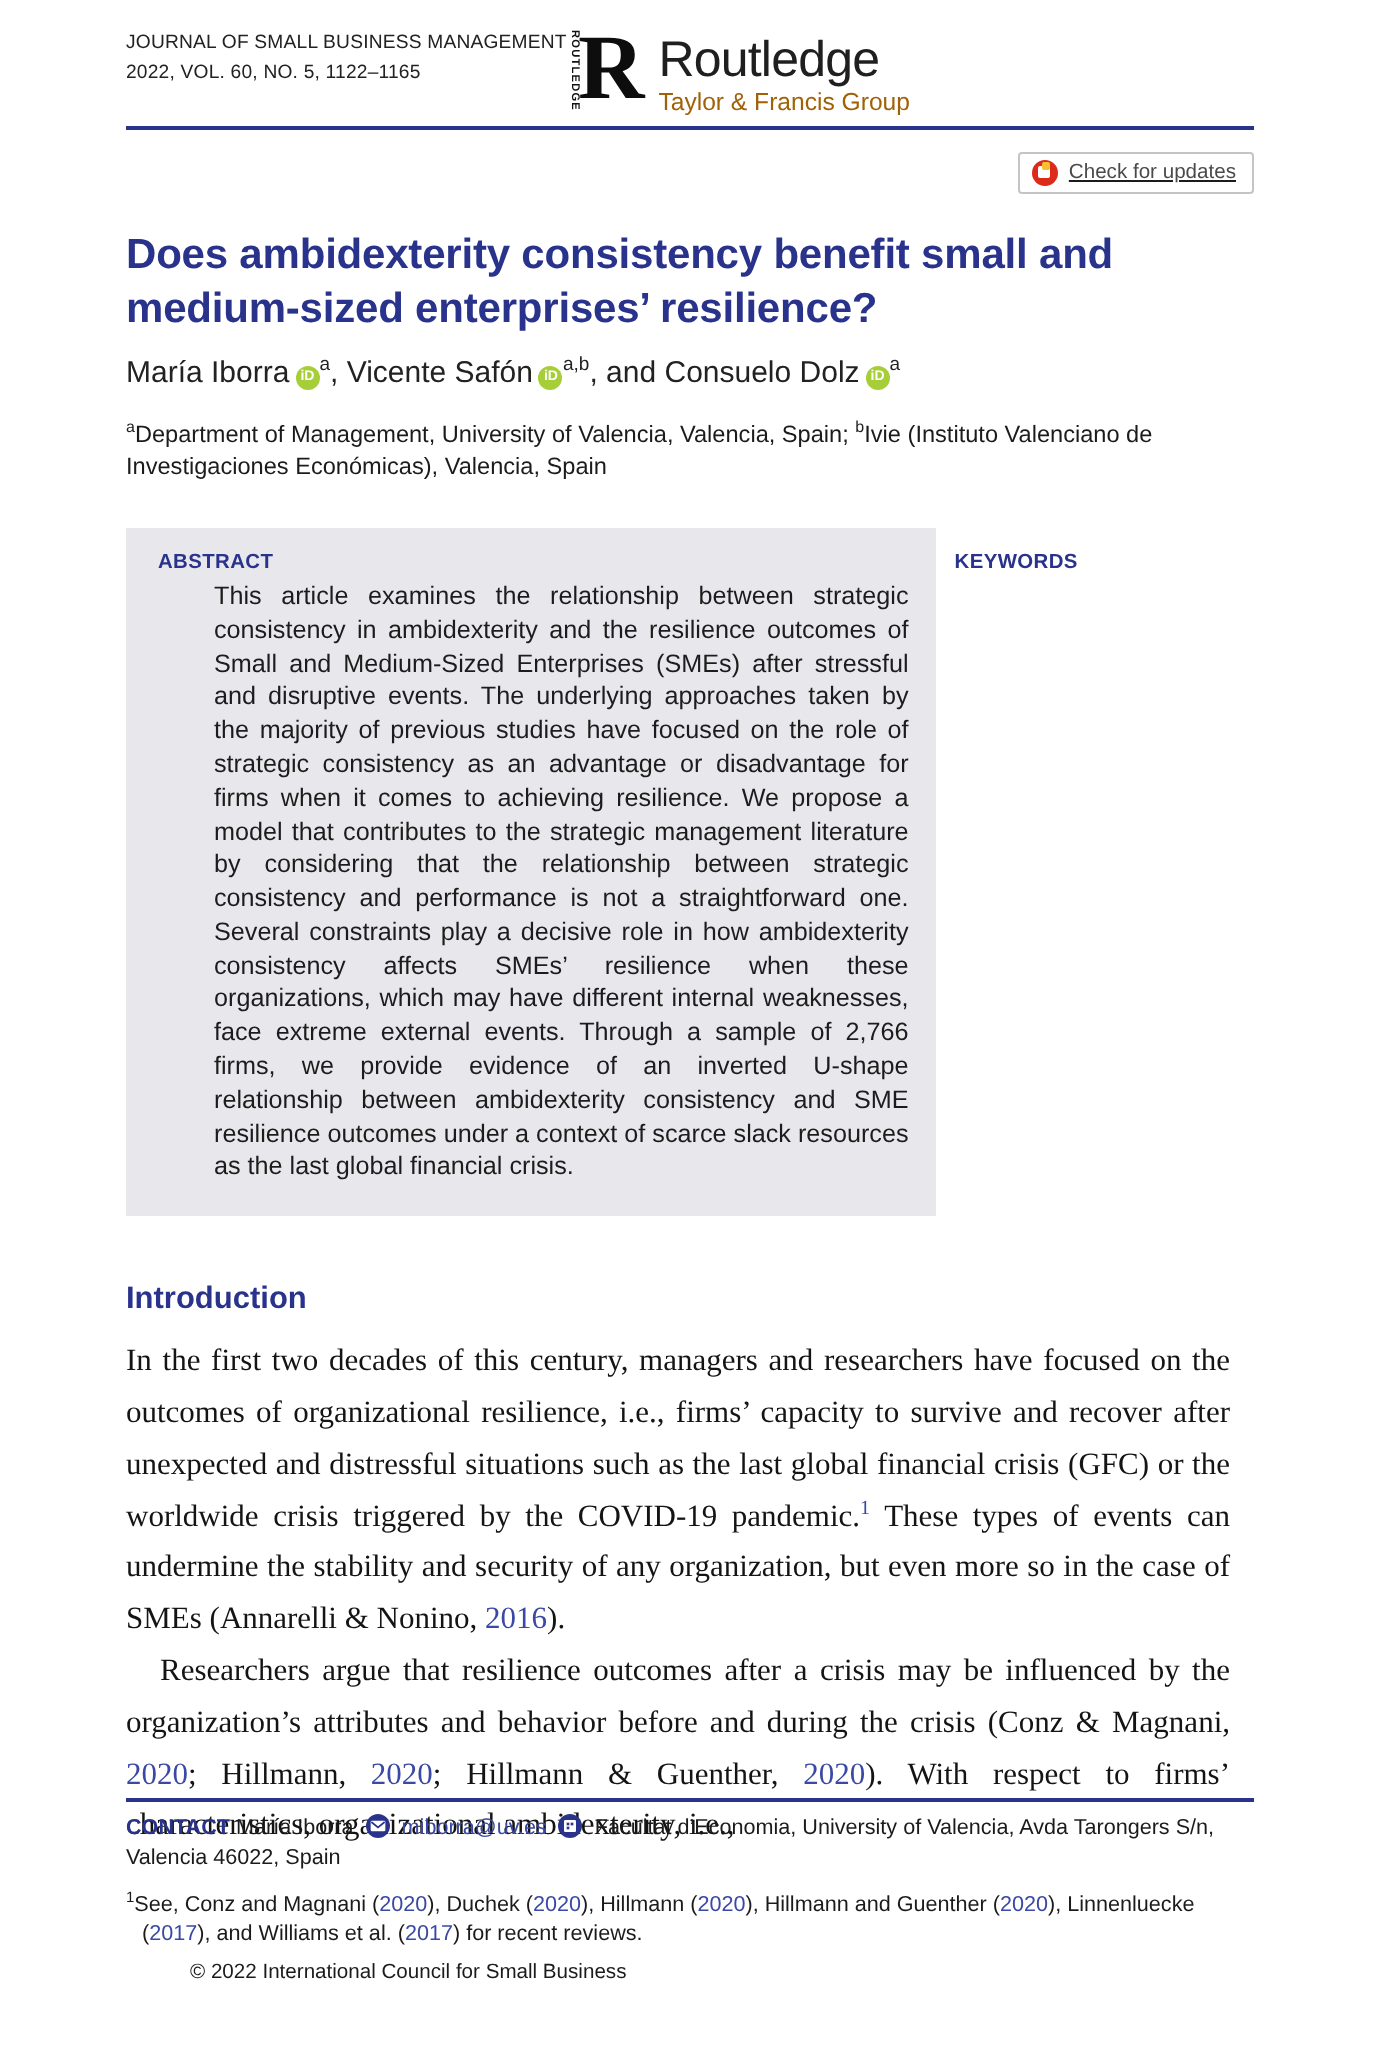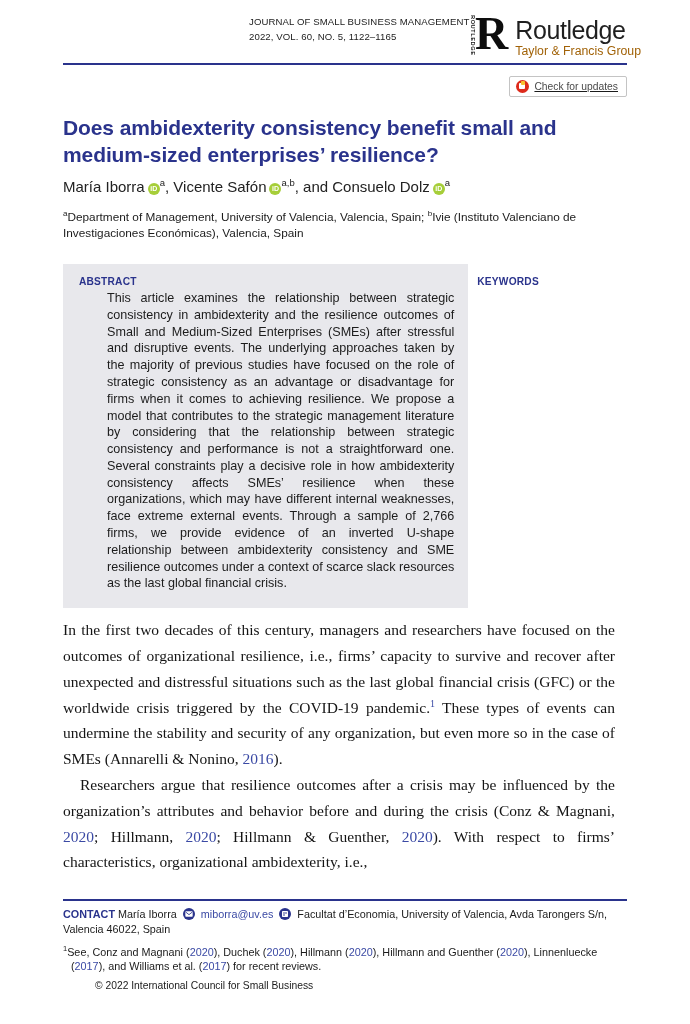--- a/index.html
+++ b/index.html
@@ -5,21 +5,21 @@
   * { margin: 0; padding: 0; box-sizing: border-box; }
   html, body { background: #ffffff; }
   body { font-family: "Liberation Sans", sans-serif; color: #1b1b1b; }
   .page {
     position: relative; width: 690px; height: 1024px;
     background: #fff; overflow: hidden;
   }
   .content { position: absolute; left: 63px; top: 0; width: 564px; }
 
   
-  .journal-header { display: flex; justify-content: flex-end; align-items: flex-start; padding-top: 14px; }
+  .journal-header { display: flex; justify-content: flex-start; align-items: flex-start; padding-top: 14px; }
   .journal-meta { font-size: 9.6px; line-height: 15px; color: #222; letter-spacing: 0.1px; }
   .logo { display: flex; align-items: flex-start; gap: 7px; margin-top: -2px; margin-right: -14px; }
   .logo-mark { display: flex; align-items: stretch; height: 46px; }
   .logo-vertical {
     writing-mode: vertical-rl; font-size: 5.6px; font-weight: bold; letter-spacing: 0.6px;
     color: #111; line-height: 1; padding-top: 3px;
   }
   .logo-r { font-family: "Liberation Serif", serif; font-weight: bold; font-size: 46px; line-height: 44px; color: #0d0d0d; }
   .logo-words { padding-top: 6px; }
   .logo-wordmark { font-size: 25px; line-height: 25px; color: #1f1f1f; letter-spacing: -0.4px; }
@@ -128,20 +128,21 @@
     <div class="abs-kw-row">
       <div class="abstract-box">
         <div class="section-label">ABSTRACT</div>
         <div class="abstract-text">This article examines the relationship between strategic consistency in ambidexterity and the resilience outcomes of Small and Medium-Sized Enterprises (SMEs) after stressful and disruptive events. The underlying approaches taken by the majority of previous studies have focused on the role of strategic consistency as an advantage or disadvantage for firms when it comes to achieving resilience. We propose a model that contributes to the strategic management literature by considering that the relationship between strategic consistency and performance is not a straightforward one. Several constraints play a decisive role in how ambidexterity consistency affects SMEs’ resilience when these organizations, which may have different internal weaknesses, face extreme external events. Through a sample of 2,766 firms, we provide evidence of an inverted U-shape relationship between ambidexterity consistency and SME resilience outcomes under a context of scarce slack resources as the last global financial crisis.</div>
       </div>
       <div class="keywords-col">
         <div class="section-label">KEYWORDS</div>
       </div>
     </div>
 
+    <h2 class="intro-heading">Introduction</h2>
 
     <p class="body-text first"><span>In the first two decades of this century, managers and researchers have focused on the outcomes of organizational resilience, i.e., firms’ capacity to survive and recover after unexpected and distressful situations such as the last global financial crisis (GFC) or the worldwide crisis triggered by the COVID-19 pandemic.</span><sup class="link">1</sup><span> These types of events can undermine the stability and security of any organization, but even more so in the case of SMEs (Annarelli &amp; Nonino, </span><span class="link">2016</span><span>).</span></p>
     <p class="body-text indented"><span>Researchers argue that resilience outcomes after a crisis may be influenced by the organization’s attributes and behavior before and during the crisis (Conz &amp; Magnani, </span><span class="link">2020</span><span>; Hillmann, </span><span class="link">2020</span><span>; Hillmann &amp; Guenther, </span><span class="link">2020</span><span>). With respect to firms’ characteristics, organizational ambidexterity, i.e.,</span></p>
 
   </div>
 
   <div class="footer">
     <hr class="footer-rule">
     <div class="contact-line">
       <span class="contact-label">CONTACT</span>

